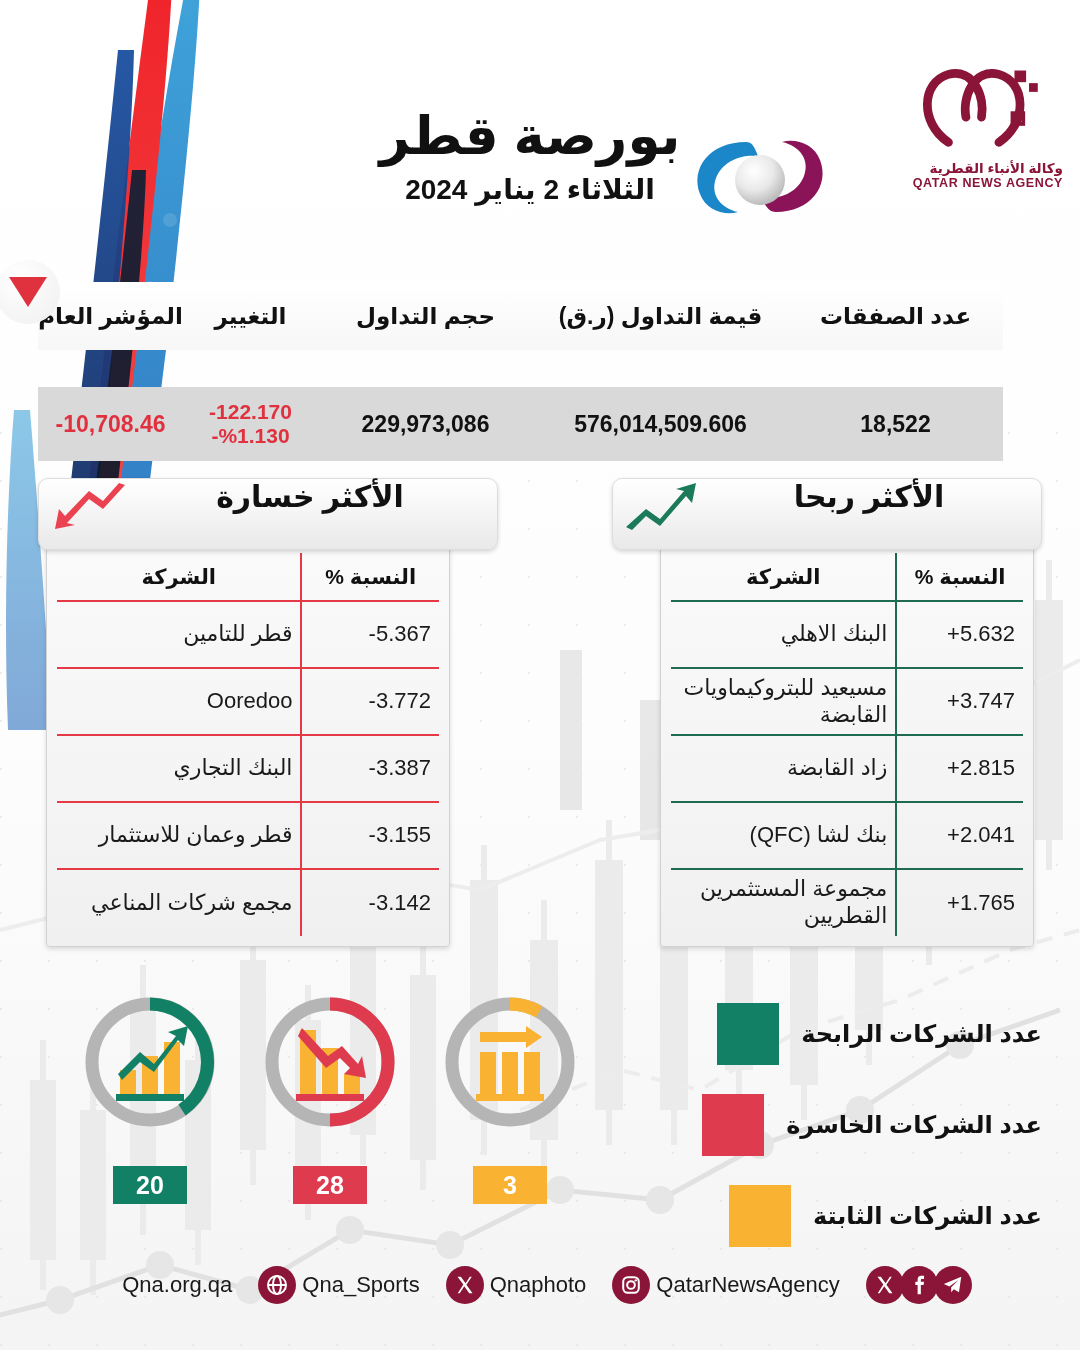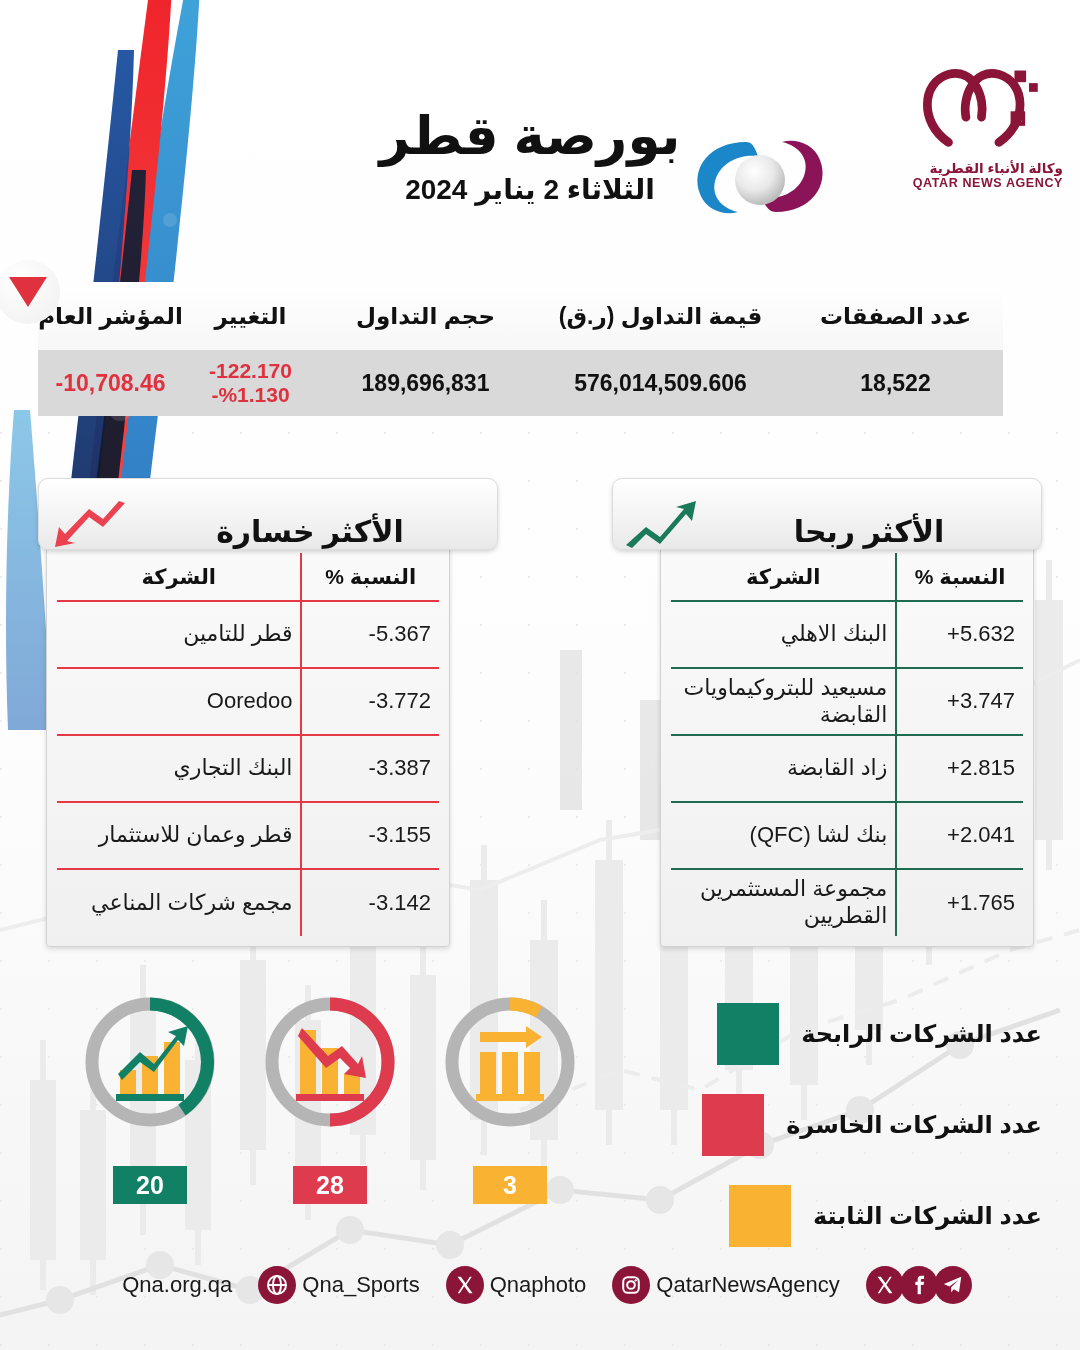--- a/index.html
+++ b/index.html
@@ -36,22 +36,23 @@
   .stats-head { background:transparent; }
   .stat-cell {
     flex:0 0 auto; text-align:center; position:relative;
     display:flex; align-items:center; justify-content:center;
   }
   .stats-head .stat-cell {
     height:68px; font-size:23px; font-weight:bold; color:#111;
     background:linear-gradient(180deg,#ffffff 0%,#f7f7f7 100%);
   }
   .stats-vals .stat-cell {
-    height:66px; font-size:23px; font-weight:bold; color:#111;
+    height:74px; font-size:23px; font-weight:bold; color:#111;
     background:#d9d9d9;
+    margin-top:37px;
   }
   .c-deals  { width:215px; }
   .c-value  { width:255px; }
   .c-volume { width:215px; }
   .c-change { width:135px;text-align:right; }
   .c-index  { width:145px; }
   .stats-head .c-index { border-top-right-radius:0; }
   .stats-vals .c-change, .stats-vals .c-index { color:#E0313F; }
   .stats-vals .c-change { font-size:21px; line-height:1.16; flex-direction:column; }
   .stats-vals .c-index { font-size:23px; }
@@ -68,21 +69,21 @@
     width:0; height:0; border-left:19px solid transparent;
     border-right:19px solid transparent; border-top:30px solid #E0313F;
   }
 
   
   .panel { position:absolute; z-index:6; }
   .panel-head {
     height:72px; background:linear-gradient(180deg,#ffffff 0%,#f2f2f2 60%,#e9e9e9 100%);
     border:1px solid #dcdcdc; border-radius:10px;
     box-shadow:0 2px 4px rgba(0,0,0,.16);
-    display:flex; align-items:flex-end; position:relative; z-index:3;
+    display:flex; align-items:flex-start; position:relative; z-index:3;
   }
   .panel-head .ph-title {
     flex:1; text-align:center; font-size:30px; font-weight:bold; color:#111;
     padding-right:12px;
   }
   .panel-head .ph-icon { width:96px; display:flex; align-items:center; justify-content:center; }
 
   .panel-body {
     margin-top:-4px; background:linear-gradient(180deg,#fafafa 0%,#f0f0f0 100%);
     border:1px solid #d2d2d2; border-radius:4px;
@@ -308,21 +309,21 @@
     <div class="stat-cell c-change">التغيير</div>
     <div class="sep"></div>
     <div class="stat-cell c-index">المؤشر العام</div>
   </div>
 
   <div class="stats-row stats-vals">
     <div class="stat-cell c-deals">18,522</div>
     <div class="sep"></div>
     <div class="stat-cell c-value">576,014,509.606</div>
     <div class="sep"></div>
-    <div class="stat-cell c-volume">189,696,831</div>
+    <div class="stat-cell c-volume">229,973,086</div>
     <div class="sep"></div>
     <div class="stat-cell c-change">
       <span>122.170-</span>
       <span>%1.130-</span>
     </div>
     <div class="sep"></div>
     <div class="stat-cell c-index">10,708.46-</div>
   </div>
 </div>
 

